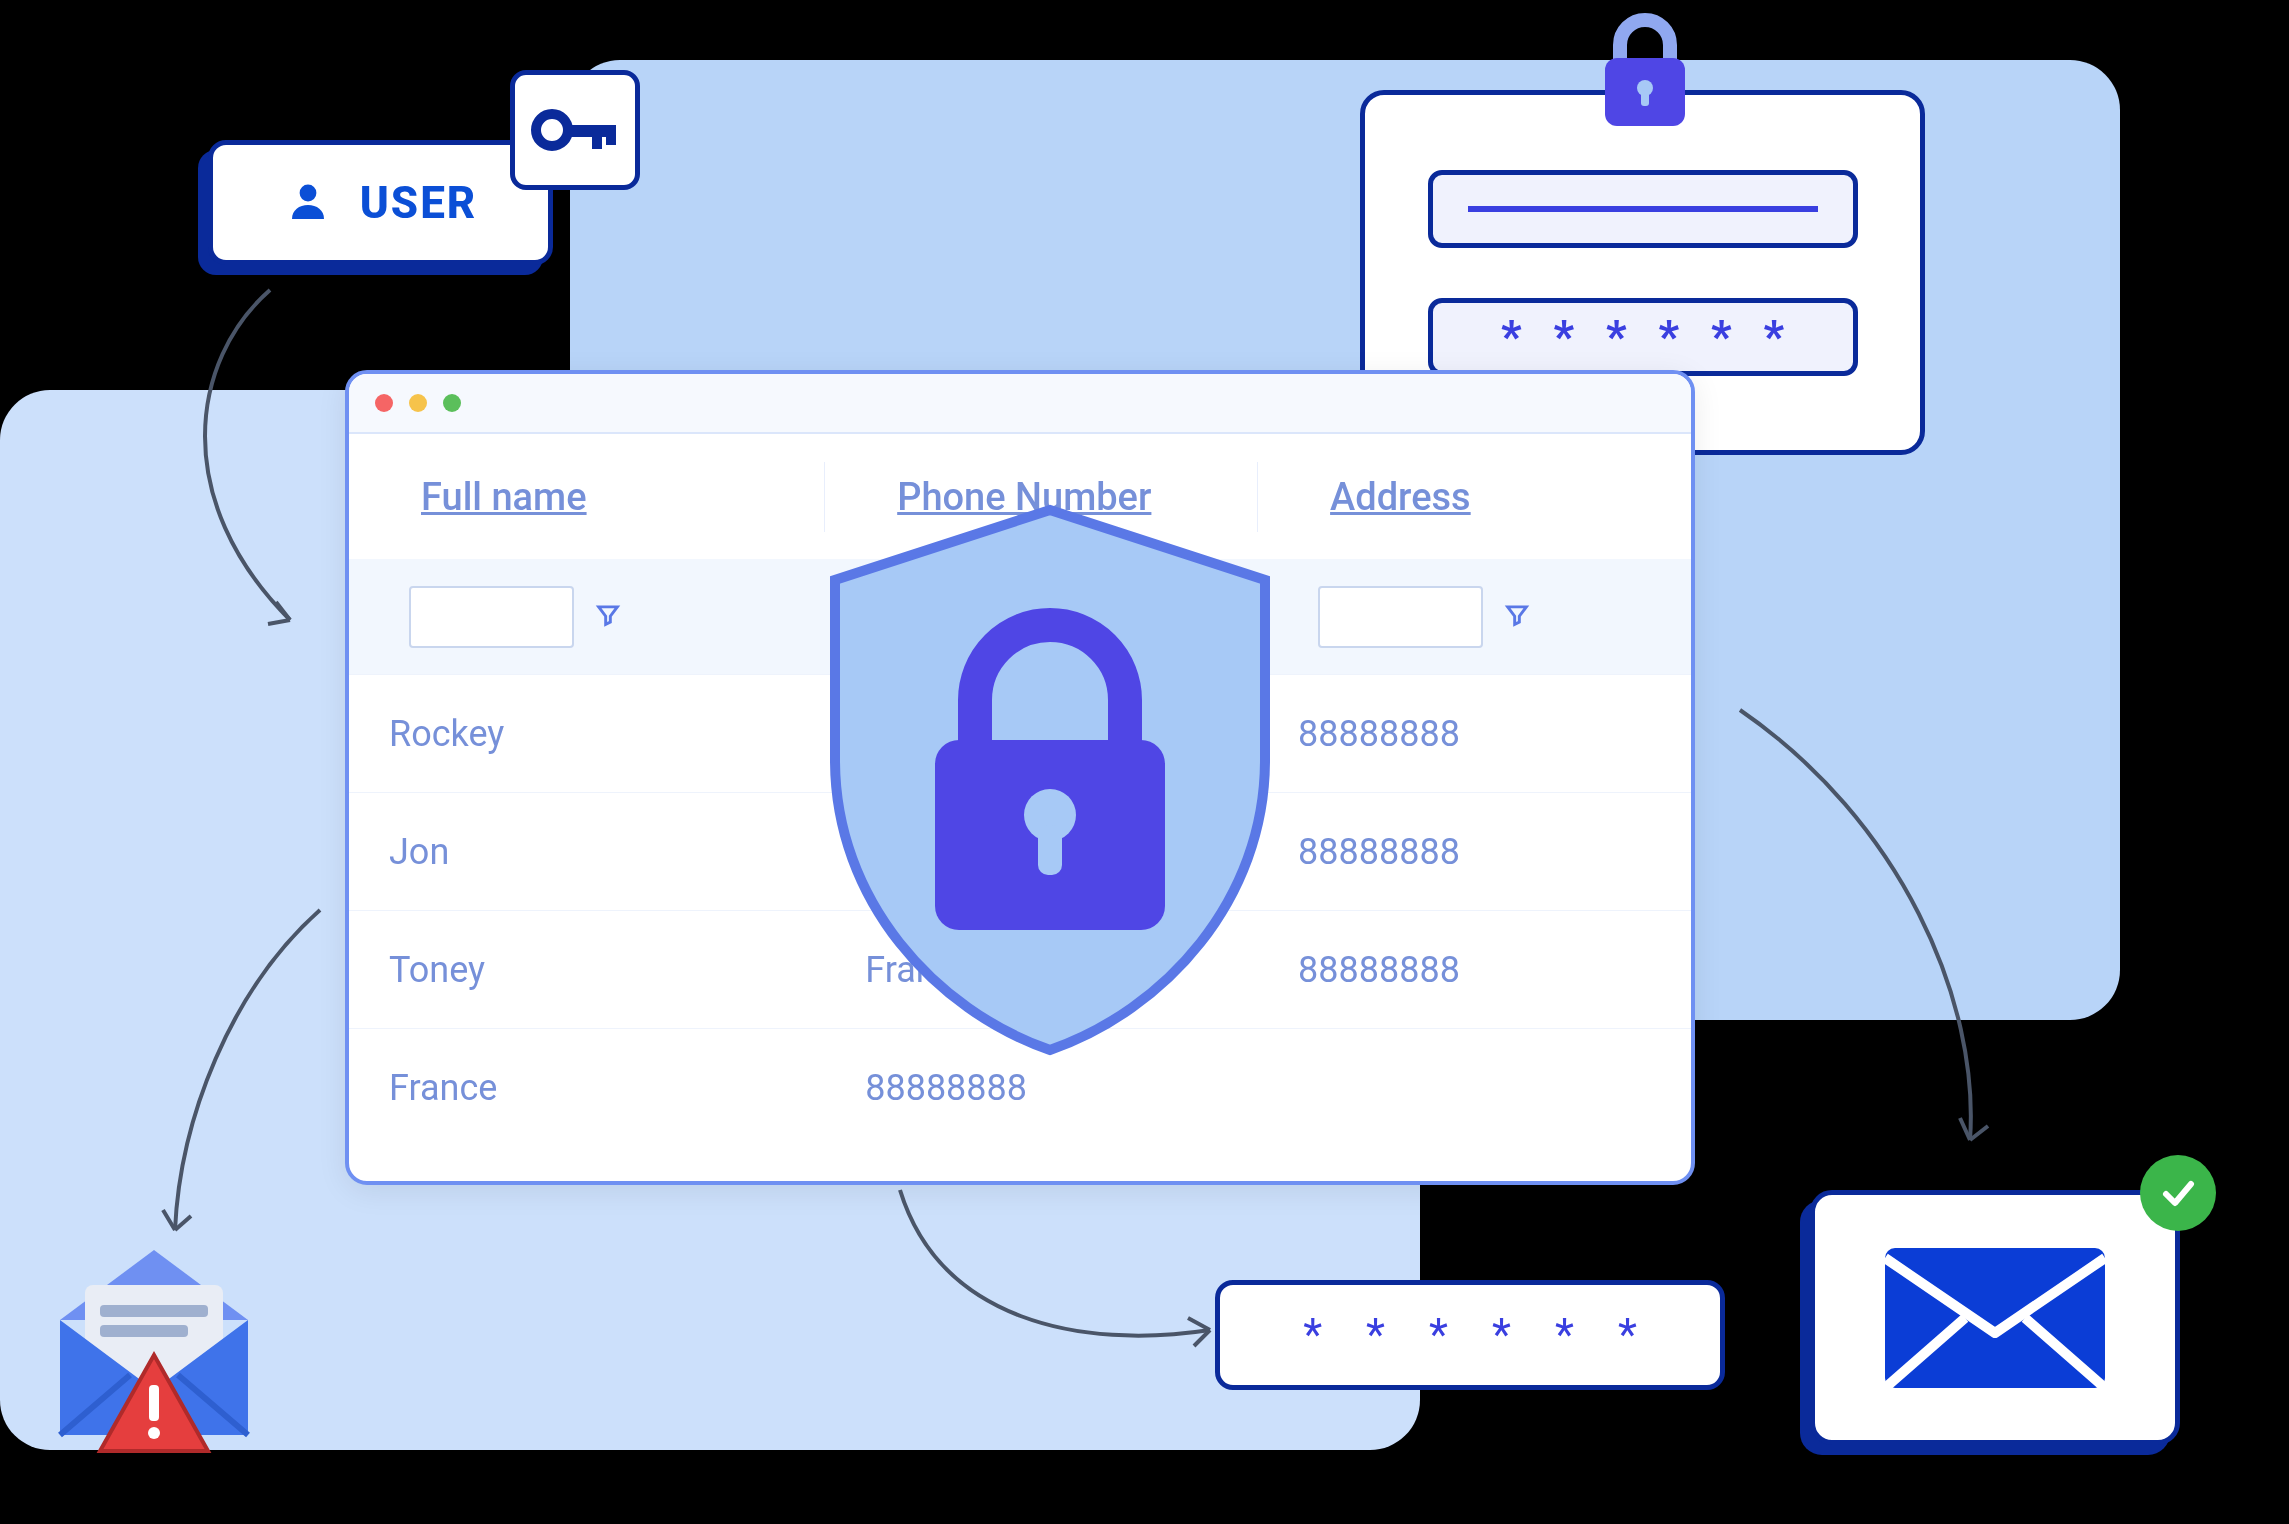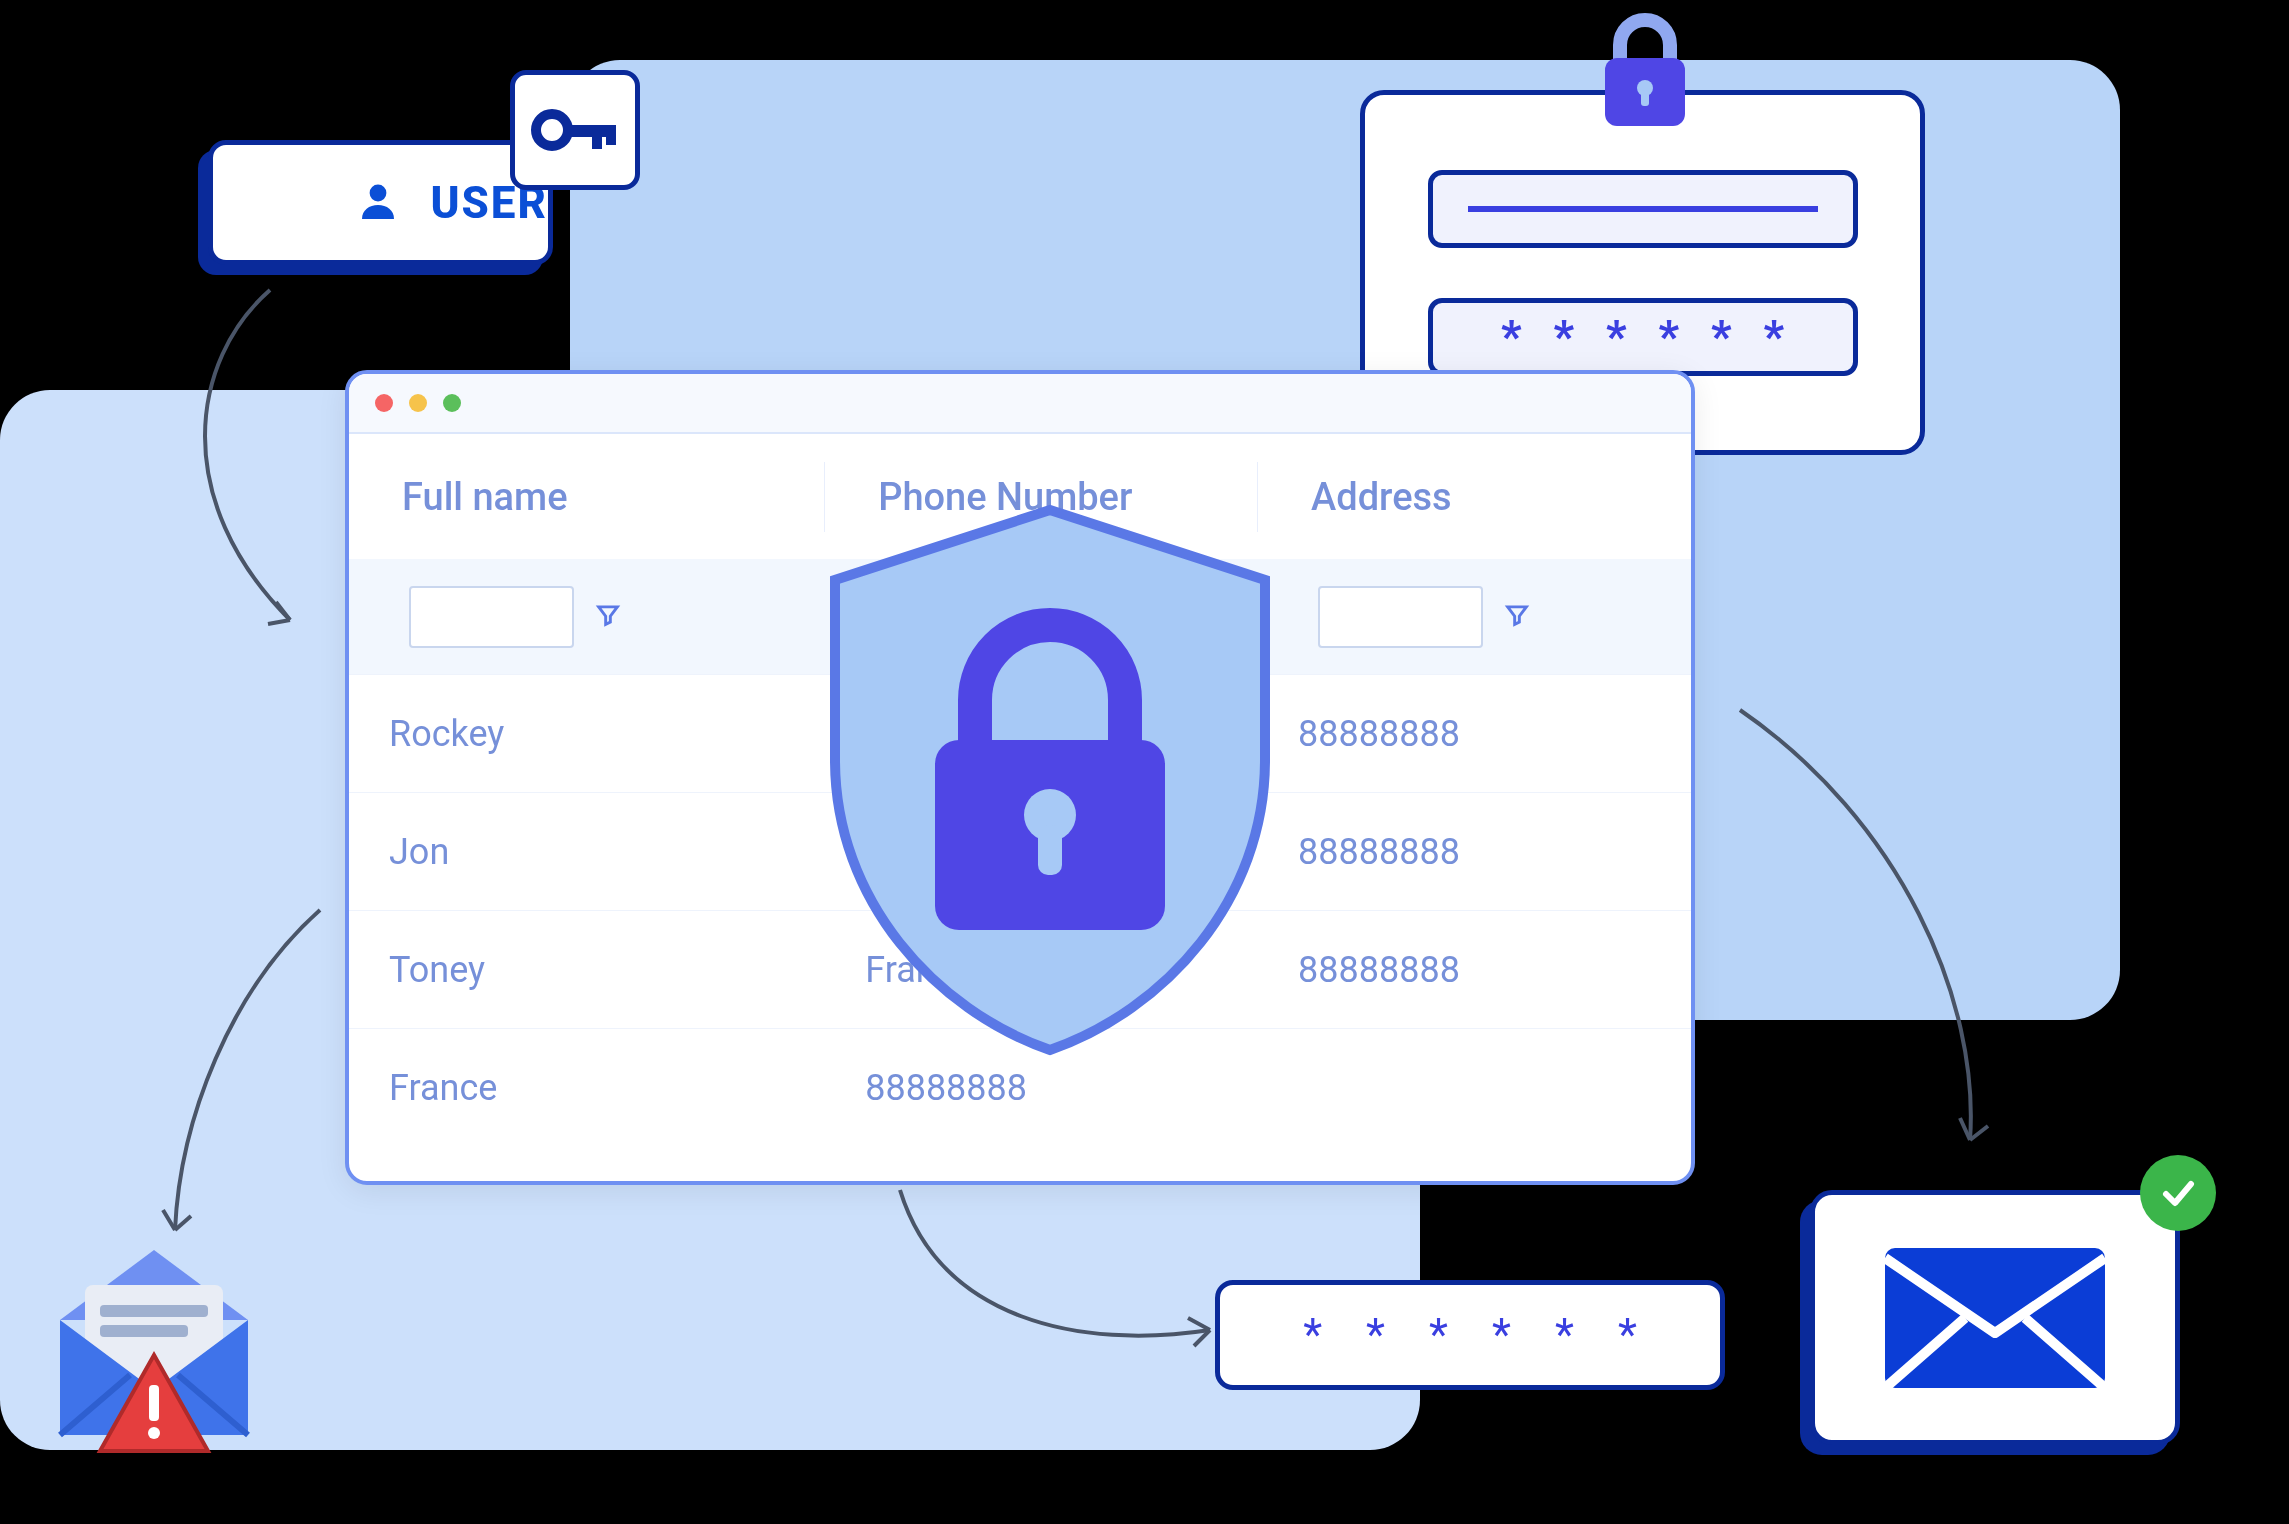--- a/index.html
+++ b/index.html
@@ -27,21 +27,21 @@
   }
 
   
   .user-card {
     position: absolute;
     left: 208px; top: 140px;
     width: 345px; height: 125px;
     background: #fff;
     border: 5px solid #0a2a9a;
     border-radius: 18px;
-    display: flex; align-items: center; justify-content: flex-end;
+    display: flex; align-items: center; justify-content: center;
     gap: 28px;
     box-shadow: -10px 10px 0 #0a2a9a;
   }
   .user-card .user-icon svg { width: 48px; height: 48px; }
   .user-card .user-label {
     color: #0b4fd6; font-weight: 800; font-size: 44px; letter-spacing: 2px;
   }
   .key-badge {
     position: absolute;
     left: 510px; top: 70px;
@@ -109,23 +109,23 @@
 
   .table { width: 100%; }
   .thead {
     display: grid;
     grid-template-columns: 1.1fr 1fr 1fr;
     height: 125px;
     align-items: center;
   }
   .thead .th {
     color: #7690d9; font-size: 38px; font-weight: 500;
-    padding-left: 53px;
+    padding-left: 72px;
     border-right: 1px solid #e8eefc;
-    height: 70px; display: flex; align-items: center;
+    height: 70px; display: flex; align-items: center; text-decoration: underline;
   }
   .thead .th:last-child { border-right: none; }
   .filter-row {
     display: grid;
     grid-template-columns: 1.1fr 1fr 1fr;
     background: #f2f7fe;
     height: 115px;
     align-items: center;
   }
   .filter-cell { display: flex; align-items: center; gap: 20px; padding-left: 60px; }

